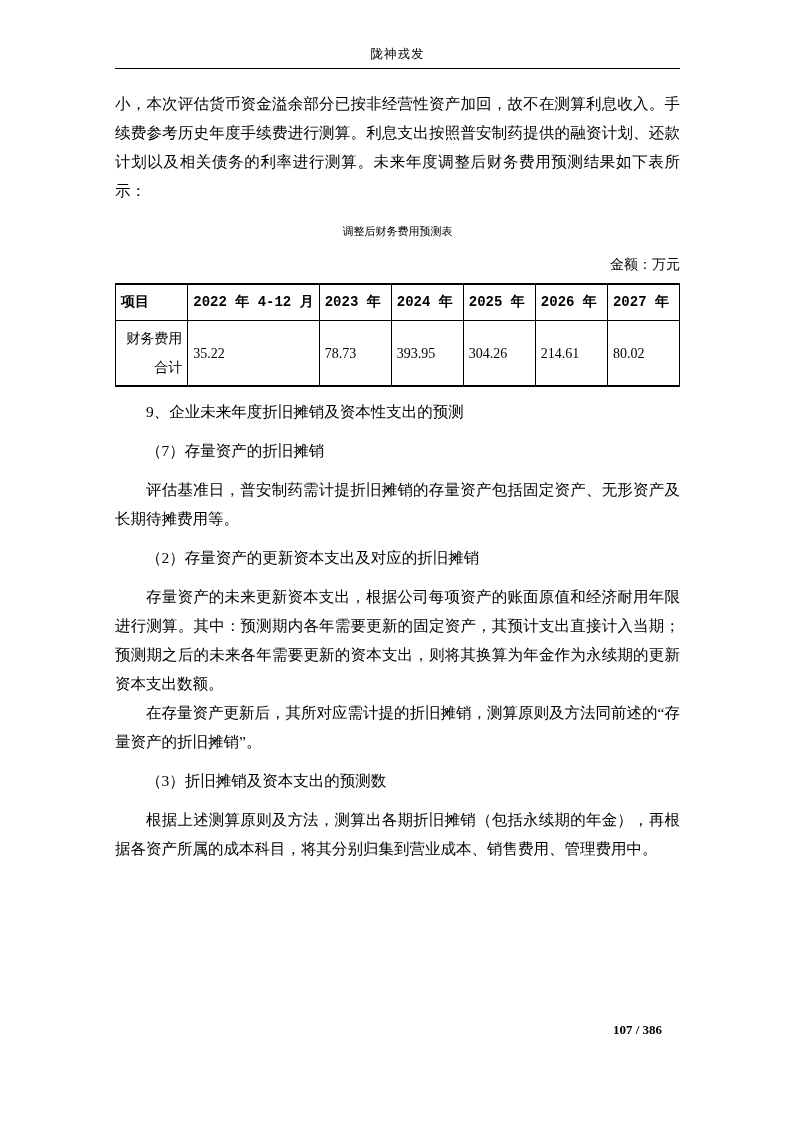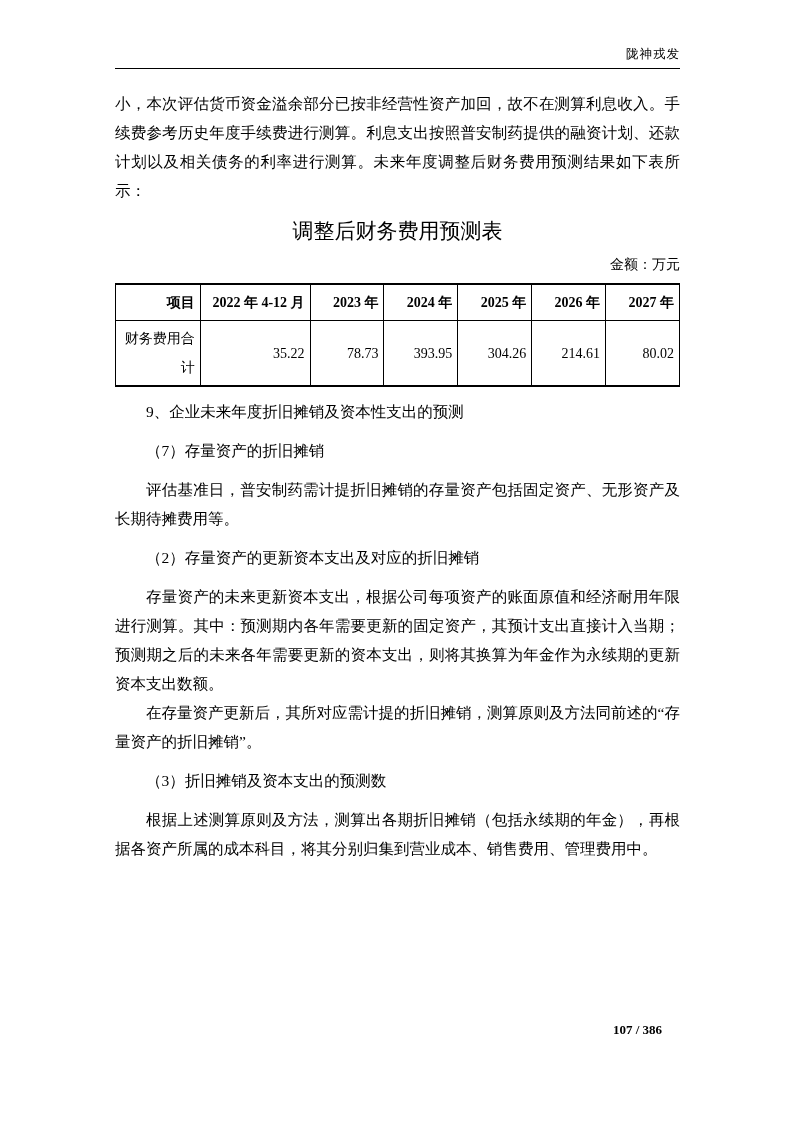--- a/index.html
+++ b/index.html
@@ -11,41 +11,41 @@
     position: relative;
     overflow: hidden;
   }
   .page {
     position: relative;
     width: 793px; height: 1122px;
     padding: 46px 113px 0 115px;
   }
   .doc-header {
     display: flex;
-    justify-content: flex-end;
+    justify-content: center;
     align-items: flex-end;
     font-size: 12.5px;
     padding-bottom: 5px;
     border-bottom: 1px solid #000;
   }
   .doc-header .hdr-left { letter-spacing: 1px; }
   .content { padding-top: 20px; font-size: 15.5px; line-height: 29px; }
   p.para {
     text-align: justify;
     text-indent: 2em;
     margin: 0 0;
   }
   p.para.noindent { text-indent: 0; }
   p.heading {
     text-indent: 2em;
     margin: 10px 0;
   }
   .table-title {
     text-align: center;
-    font-size: 21px;
+    font-size: 11px;
     font-weight: normal;
     margin: 12px 0 4px 0;
   }
   .unit-note {
     text-align: right;
     font-size: 14px;
     margin: 0 0 4px 0;
   }
   table.fin-table {
     width: 100%;
@@ -55,25 +55,26 @@
     font-size: 14px;
     margin-bottom: 6px;
   }
   table.fin-table th, table.fin-table td {
     border: 1px solid #000;
     padding: 3px 5px;
     height: 26px;
   }
   table.fin-table th {
     font-weight: bold;
-    text-align: right;
+    text-align: left;
     white-space: nowrap;
+    font-family: Liberation Mono, monospace;
   }
   table.fin-table td.label-cell { text-align: right; }
-  table.fin-table td.num { text-align: right; }
+  table.fin-table td.num { text-align: left; }
   .col-item { width: 85px; }
   .col-2022 { width: 110px; }
   .col-year { width: 74px; }
   .page-footer {
     position: absolute;
     top: 1022px;
     right: 131px;
     font-size: 13px;
     font-weight: bold;
   }

